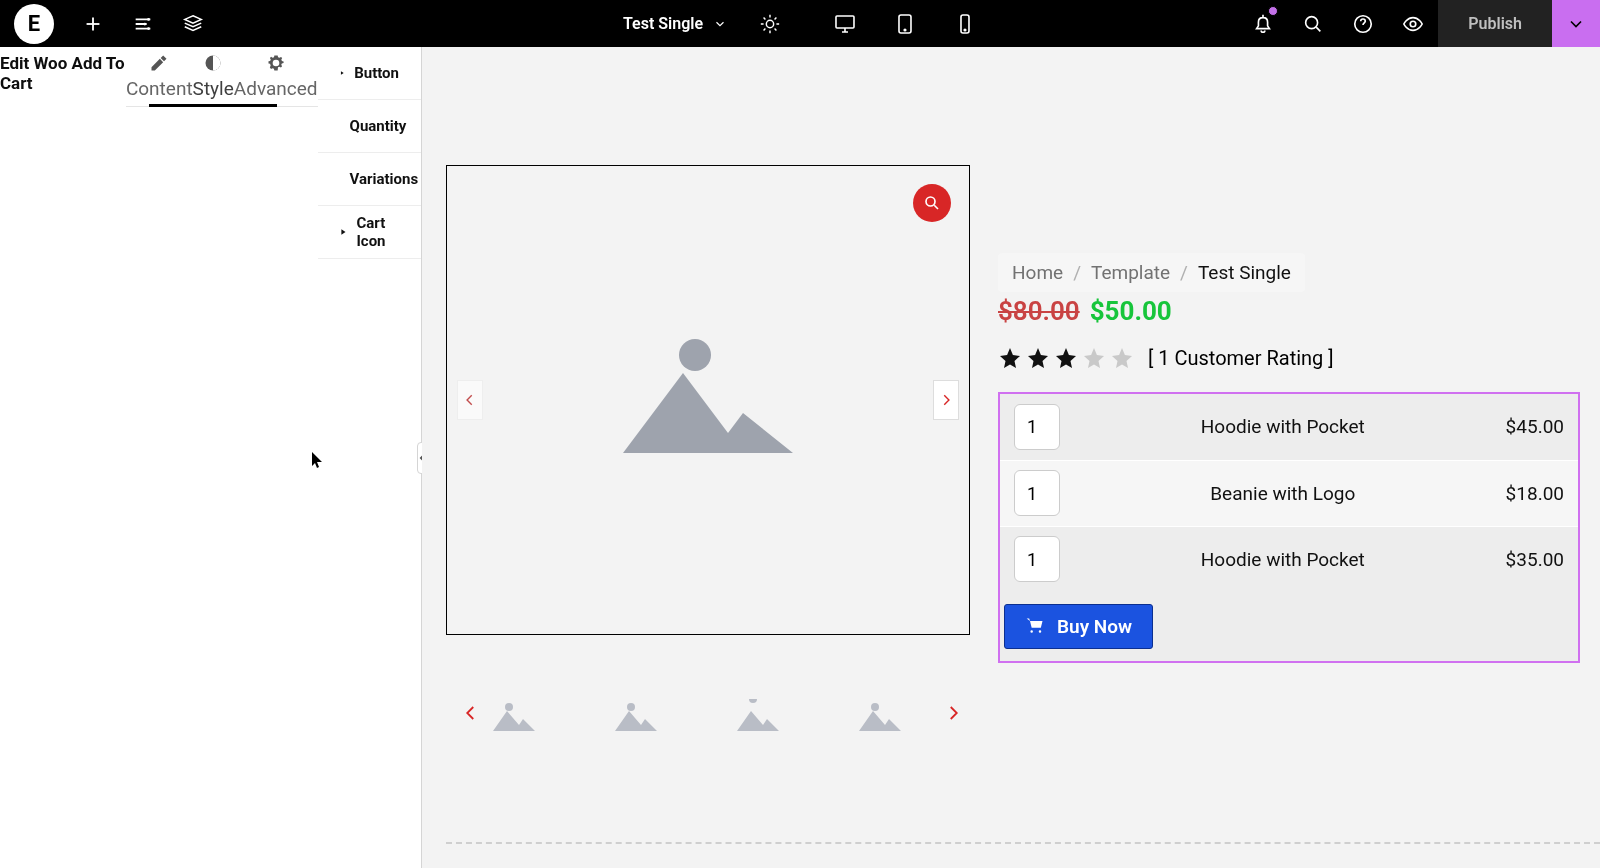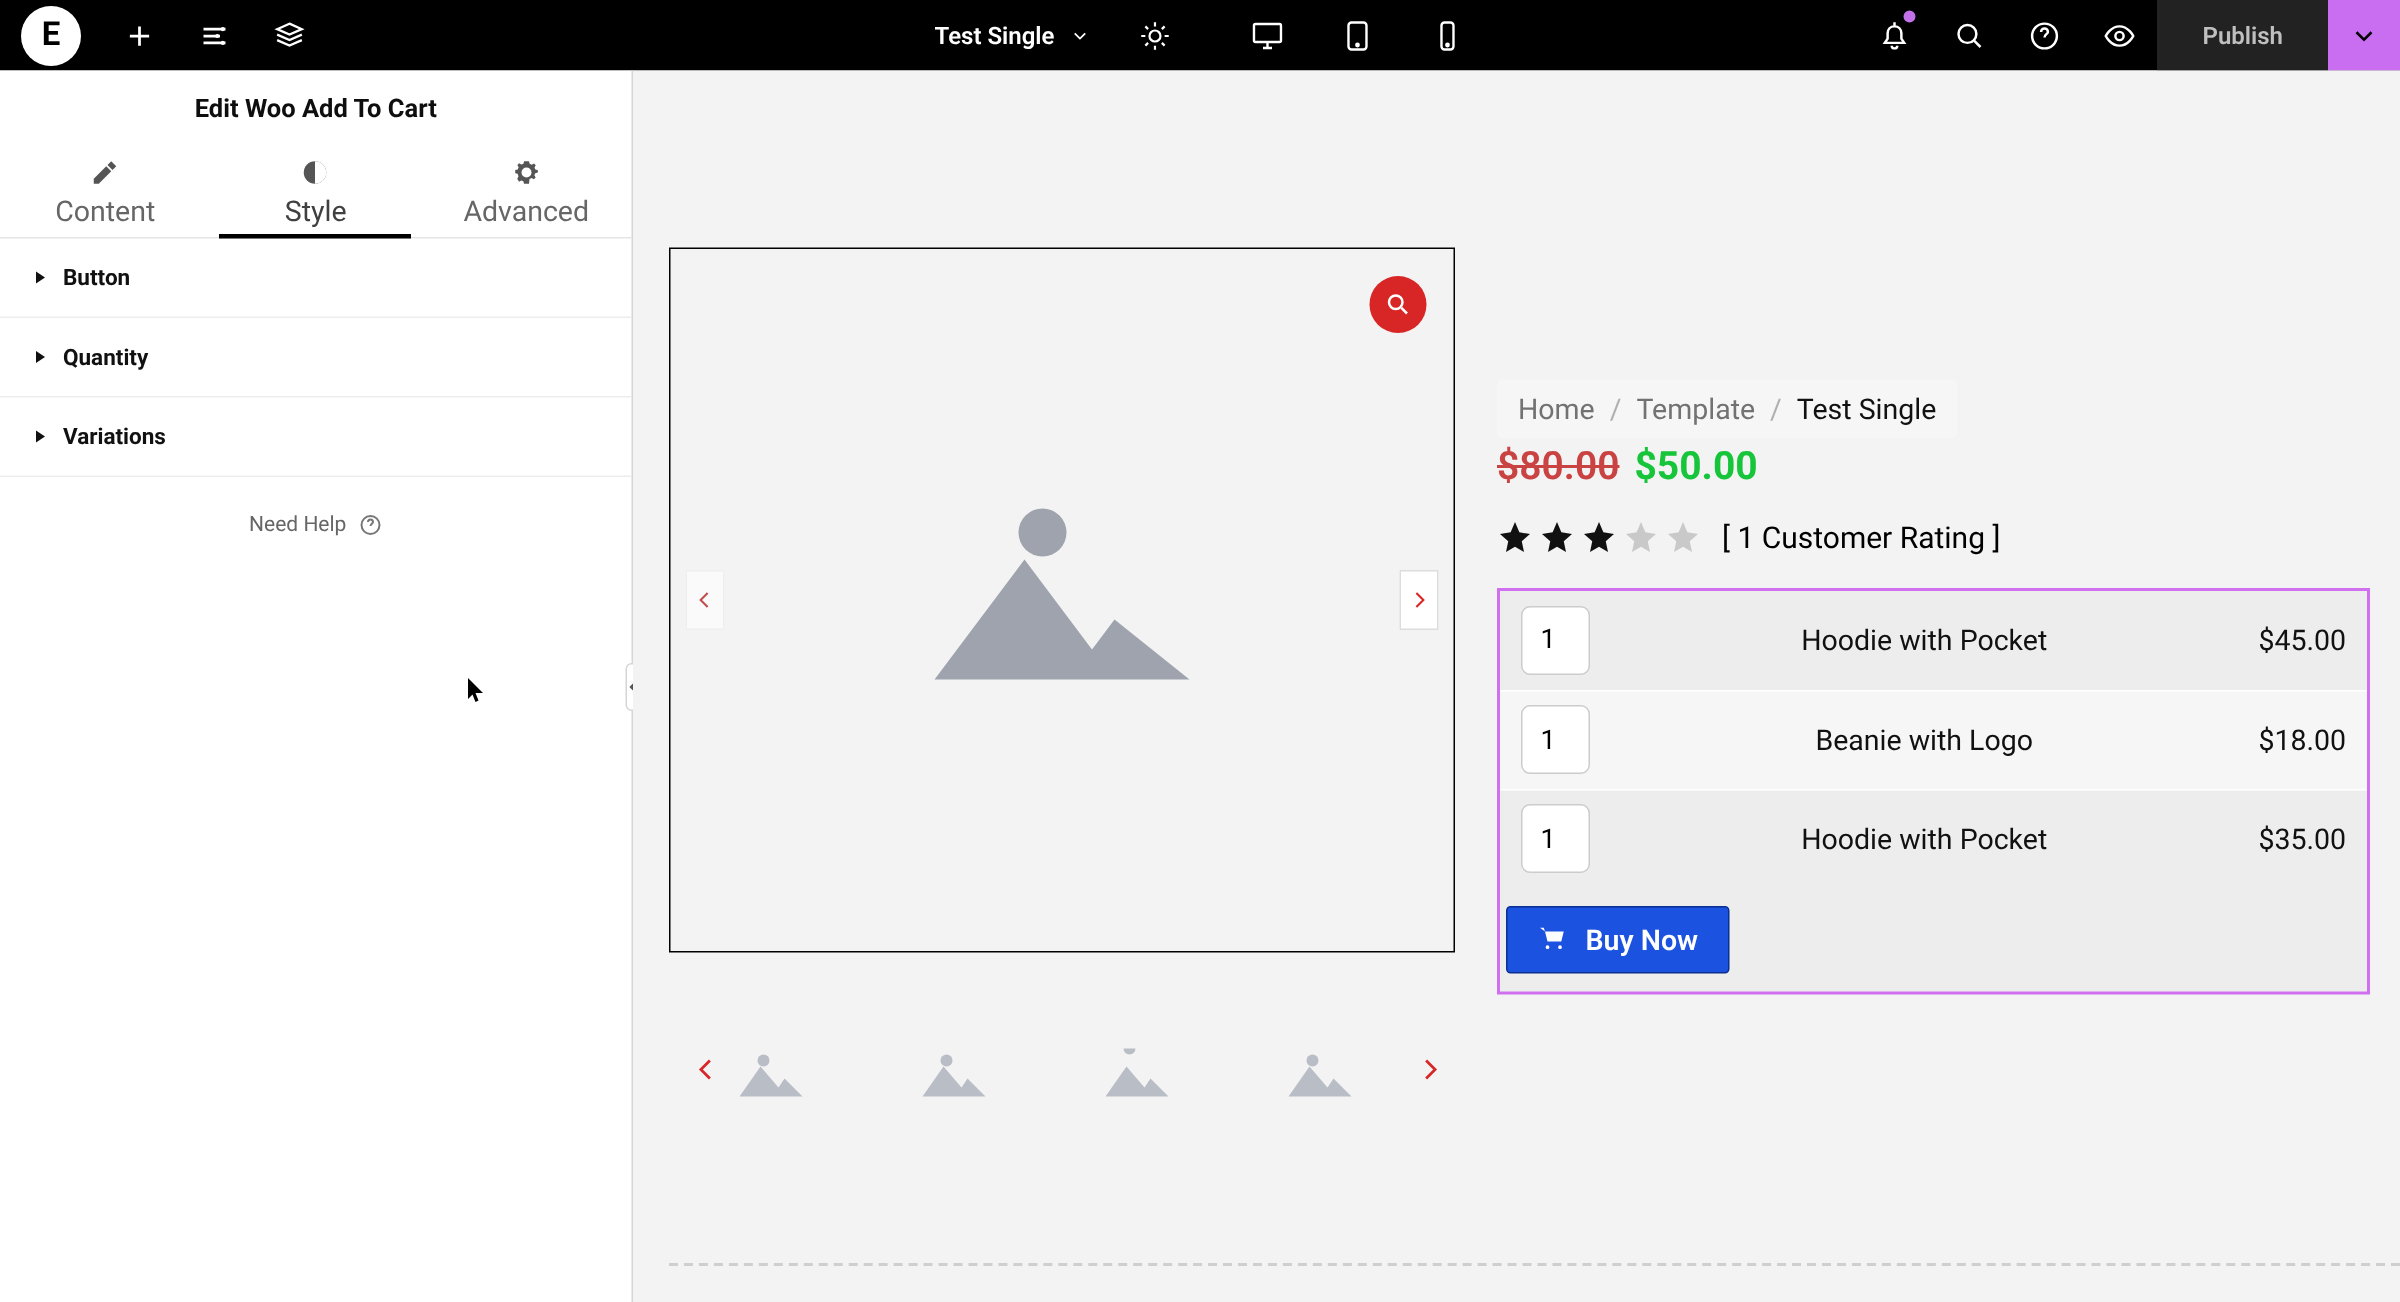--- a/index.html
+++ b/index.html
@@ -34,21 +34,21 @@
   .badge { position:absolute; top:6px; right:10px; width:10px; height:10px; border-radius:50%; background:#c371e8; border:1px solid #000;}
   .publish-area{ display:flex; height:100%; align-items:center;}
   .publish-btn{ height:47px; padding:0 30px; background:#222; color:#bfbfbf; font-size:16px; font-weight:600; display:flex; align-items:center; cursor:pointer;}
   .publish-caret{ width:48px; height:47px; background:#c96ef0; display:flex; align-items:center; justify-content:center; cursor:pointer;}
   .publish-caret svg{ width:20px; height:20px; fill:none; stroke:#000; stroke-width:2;}
 
   
   .workspace { display:flex; height:calc(100vh - 47px); width:100%; }
 
   
-  .panel { width:422px; height:100%; border-right:1px solid #d5d5d5; display:flex; flex-direction:column; background:#fff; position:relative;}
+  .panel { width:422px; height:100%; border-right:1px solid #d5d5d5; display:flex; flex-direction:row; background:#fff; position:relative;}
   .collapse-handle{ position:absolute; right:-10px; top:50%; transform:translateY(-50%); width:14px; height:32px; display:flex;align-items:center;justify-content:center;
                     background:#fff; border:1px solid #d5d5d5; border-radius:4px; cursor:pointer;}
   .collapse-handle svg{width:10px;height:10px;stroke:#555;fill:none;stroke-width:2;}
   .panel-title { height:52px; display:flex; align-items:center; justify-content:center; font-size:17px; font-weight:700; color:#0e0e0e;}
   .tabs { display:flex; height:60px; border-bottom:1px solid #e5e5e5;}
   .tab { flex:1; display:flex; flex-direction:column; align-items:center; justify-content:center; gap:4px; font-size:19px; color:#666; cursor:pointer;}
   .tab svg{ width:20px; height:20px; fill:#555;}
   .tab.active{ color:#404040; position:relative;}
   .tab.active::after{content:"";position:absolute;bottom:-1px;height:3px;width:128px;background:#000;}
   .sections{ flex:1 1 auto; overflow:auto;}
@@ -250,28 +250,27 @@
             <path d="M2 1l6 4-6 4z"></path>
           </svg>
         <span>Quantity</span>
       </div>
       <div class="sec">
         <svg viewBox="0 0 10 10">
             <path d="M2 1l6 4-6 4z"></path>
           </svg>
         <span>Variations</span>
       </div>
-
-      <div class="help">
-        <span>Need Help</span>
-        <svg viewBox="0 0 24 24">
-            <circle cx="12" cy="12" r="9"></circle>
-            <path d="M9.5 9a2.5 2.5 0 115 0c0 1.5-2.5 2-2.5 4M12 17h0"></path>
-          </svg>
-      </div>
+      <div class="sec">
+        <svg viewBox="0 0 10 10">
+            <path d="M2 1l6 4-6 4z"></path>
+          </svg>
+        <span>Cart Icon</span>
+      </div>
+
     </div>
 
     <div class="cursor-ptr">
       <svg viewBox="0 0 12 18">
           <path d="M0 0l0 14 3-3 2 5 2-1-2-5 5 0z" fill="#000"></path>
         </svg>
     </div>
 
     <div class="collapse-handle">
       <svg viewBox="0 0 10 10">

